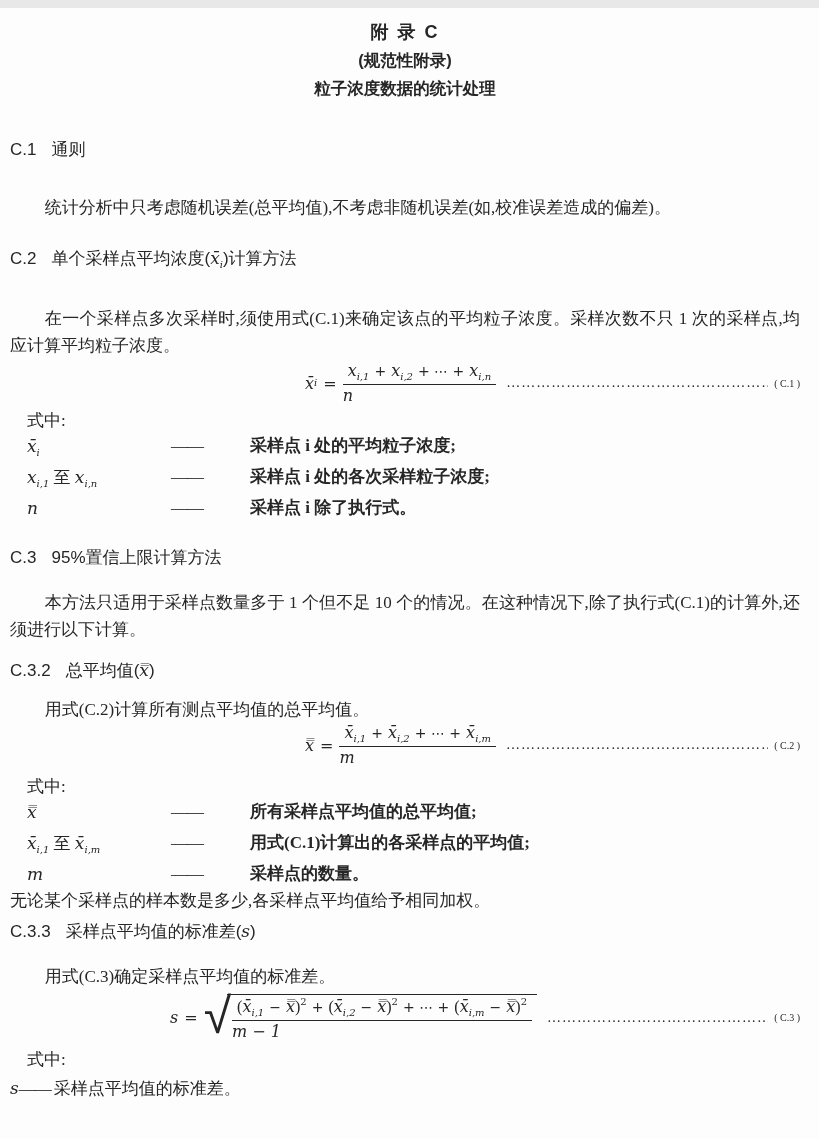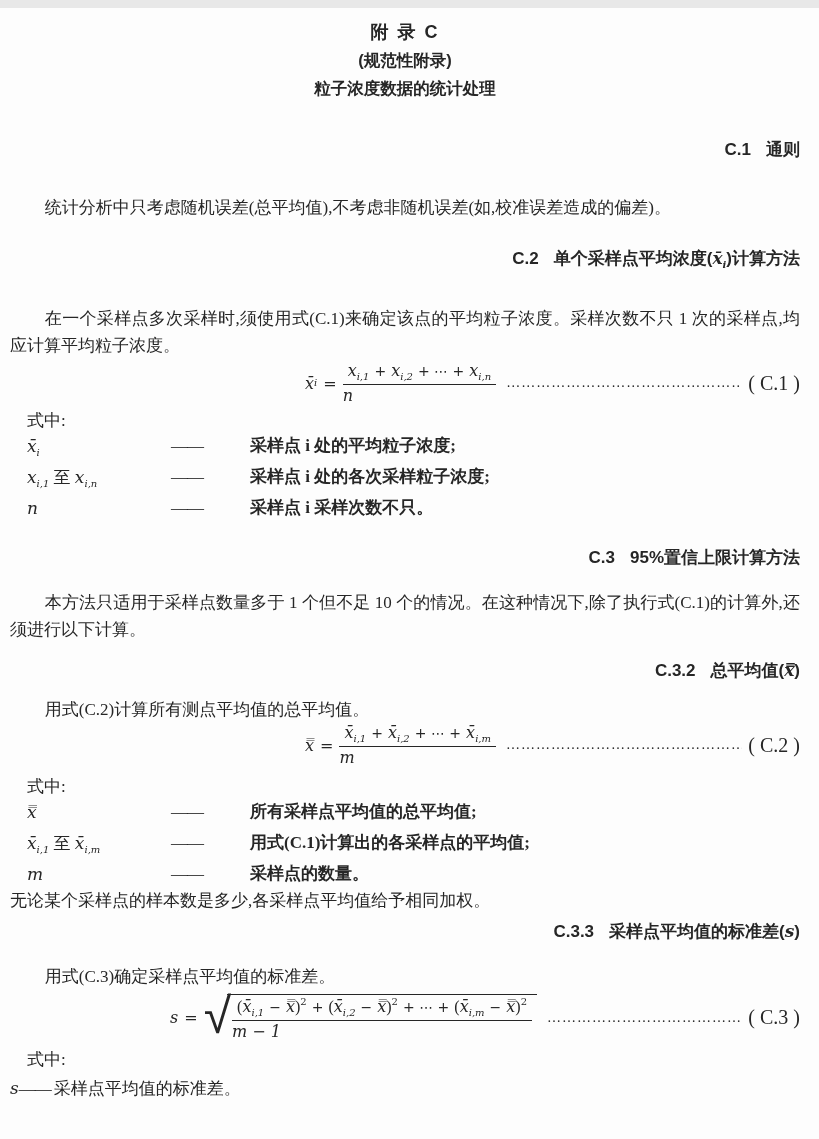--- a/index.html
+++ b/index.html
@@ -13,40 +13,40 @@
     padding:12px 19px 18px 10px;
     font-family:"Liberation Serif","DejaVu Serif",serif;
     font-size:17px;
     overflow:hidden;
   }
   
   .title-block { text-align:center; }
   .t1 { font-family:"Liberation Sans","DejaVu Sans",sans-serif; font-weight:700; font-size:18px; line-height:24px; margin-bottom:4px; letter-spacing:2px; }
   .t2, .t3 { font-family:"Liberation Sans","DejaVu Sans",sans-serif; font-weight:700; font-size:16.5px; line-height:24px; margin-bottom:4px; }
   
-  .sec-head { font-family:"Liberation Sans","DejaVu Sans",sans-serif; font-weight:700; font-size:17px; line-height:22px;text-align:right; }
+  .sec-head { font-family:"Liberation Sans","DejaVu Sans",sans-serif; font-weight:400; font-size:17px; line-height:22px; }
   .sec-no { margin-right:15px; }
   
   .para { margin:0; line-height:27px; text-align:justify; }
   .indent { text-indent:2.05em; }
   
   .mi { font-family:"DejaVu Serif",serif; font-style:italic; }
   .msub { font-family:"DejaVu Serif",serif; font-style:italic; font-size:10px; line-height:1; vertical-align:-4px; }
   .msup { font-family:"DejaVu Serif",serif; font-size:10px; line-height:1; vertical-align:7px; }
   .op { font-family:"DejaVu Sans",sans-serif; font-size:14px; margin:0 5px; }
   .eqop { margin:0 6px; font-family:"DejaVu Serif",serif; }
   
   .eqrow { display:flex; align-items:center; }
   .eqspace { flex:0 0 auto; }
   .eq { display:inline-flex; align-items:center; font-size:16px; white-space:nowrap; }
   .frac { display:inline-flex; flex-direction:column; vertical-align:middle; }
   .fnum { display:block; padding:0 5px 2px 5px; border-bottom:1.2px solid #262626; white-space:nowrap; line-height:20px; }
   .fden { display:block; padding-top:2px; line-height:18px; font-family:"DejaVu Serif",serif; font-style:italic; }
   .dots { flex:1 1 0; overflow:hidden; white-space:nowrap; font-size:14px; letter-spacing:1px; margin:0 6px 0 10px; }
-  .eqnum { flex:0 0 auto; font-size:20px; white-space:nowrap; }
+  .eqnum { flex:0 0 auto; font-size:10px; white-space:nowrap; }
   
   .sqrt { display:inline-flex; align-items:center; }
   .radical { font-family:"DejaVu Sans",sans-serif; font-weight:300; font-size:50px; line-height:0.95; margin-right:-4px; transform:translateY(-1px); }
   .radicand { border-top:1.5px solid #262626; padding:2px 5px 0 5px; }
   
   .where { padding-left:17px; line-height:20px; }
   .defs { }
   .defrow { display:flex; align-items:flex-start; line-height:30px; padding-left:17px;gap:44px; }
   .defterm { flex:0 0 100px; white-space:nowrap; }
   .defdash { letter-spacing:-1px; margin-right:3px; white-space:nowrap; }
@@ -101,21 +101,21 @@
       <span class="defdesc">采样点 i 处的平均粒子浓度;</span>
     </div>
     <div class="defrow">
       <span class="defterm"><span class="mi">x</span><sub class="msub">i,1</sub><span> 至 </span><span class="mi">x</span><sub class="msub">i,n</sub></span>
       <span class="defdash">——</span>
       <span class="defdesc">采样点 i 处的各次采样粒子浓度;</span>
     </div>
     <div class="defrow">
       <span class="defterm"><span class="mi">n</span></span>
       <span class="defdash">——</span>
-      <span class="defdesc">采样点 i 采样次数不只。</span>
+      <span class="defdesc">采样点 i 除了执行式。</span>
     </div>
   </div>
 
   <div class="sec-head" style="margin-top:23px">
     <span class="sec-no">C.3</span><span>95%置信上限计算方法</span>
   </div>
 
 
   <p class="para indent" style="margin-top:20px">本方法只适用于采样点数量多于 1 个但不足 10 个的情况。在这种情况下,除了执行式(C.1)的计算外,还须进行以下计算。</p>
 

